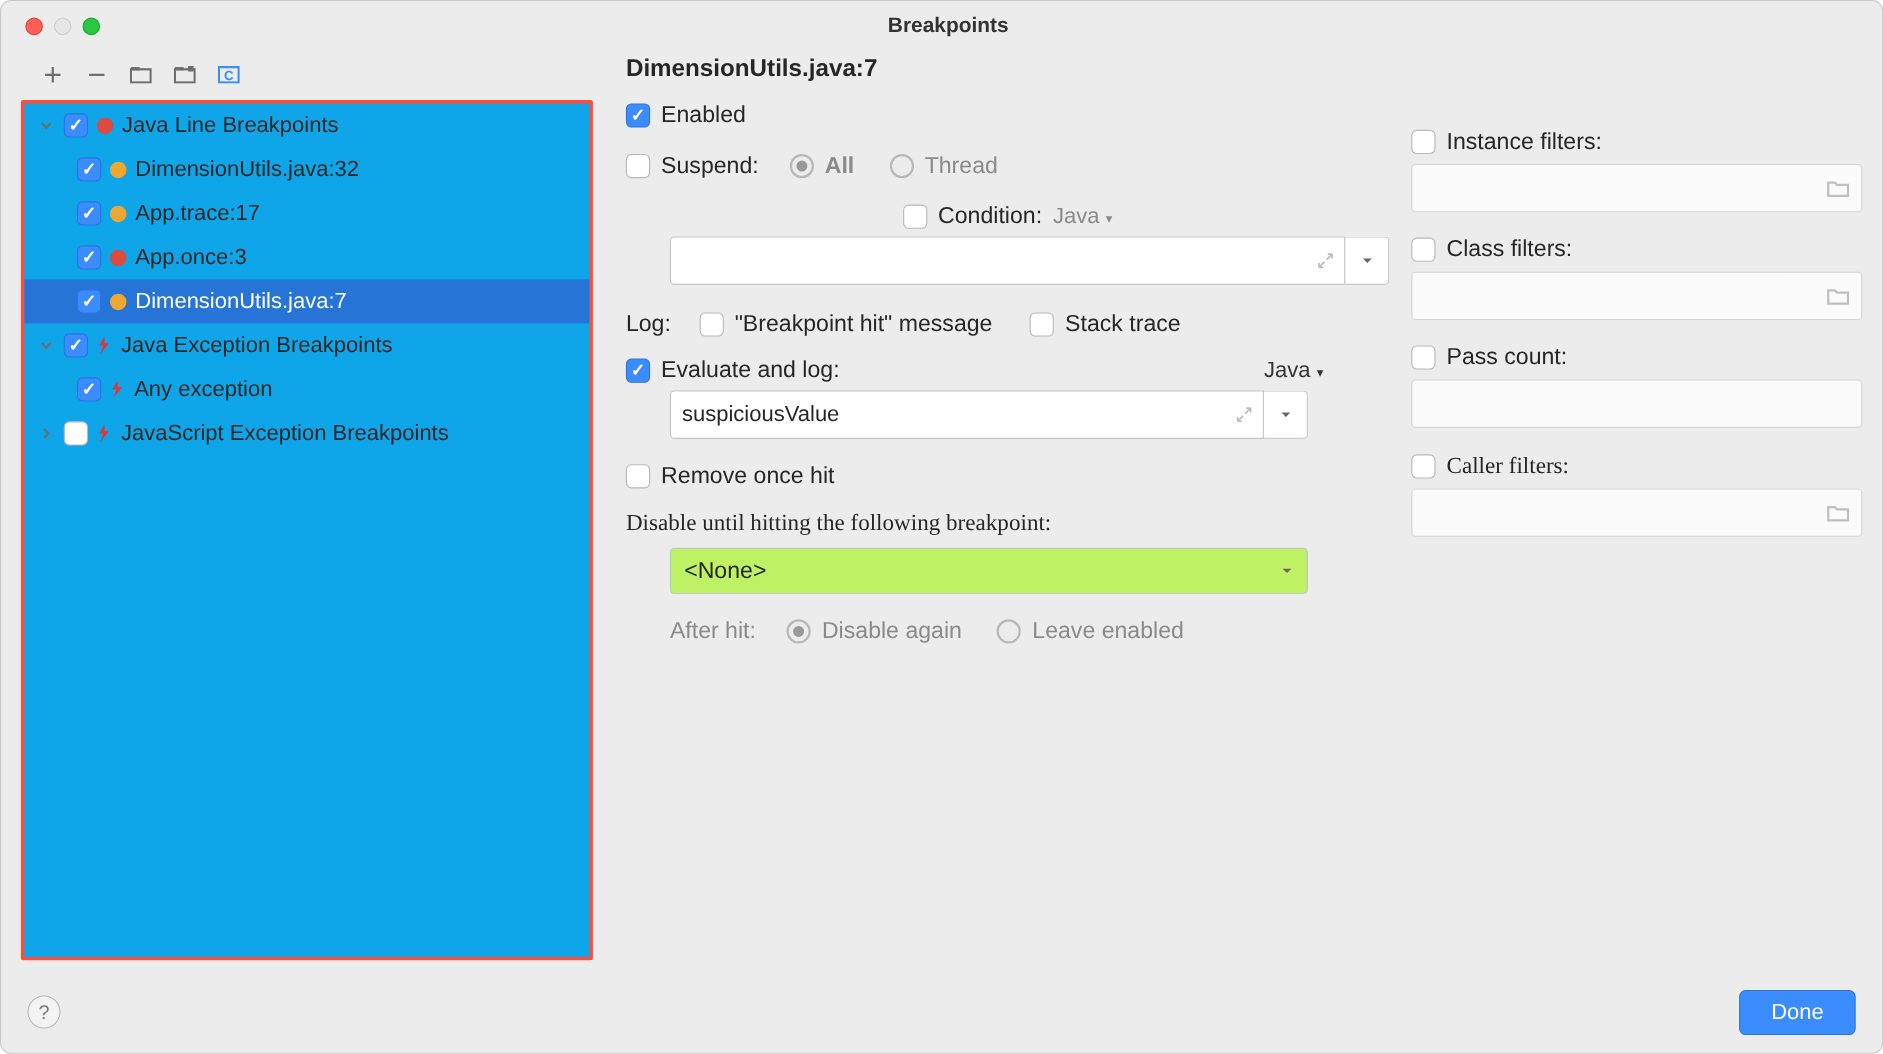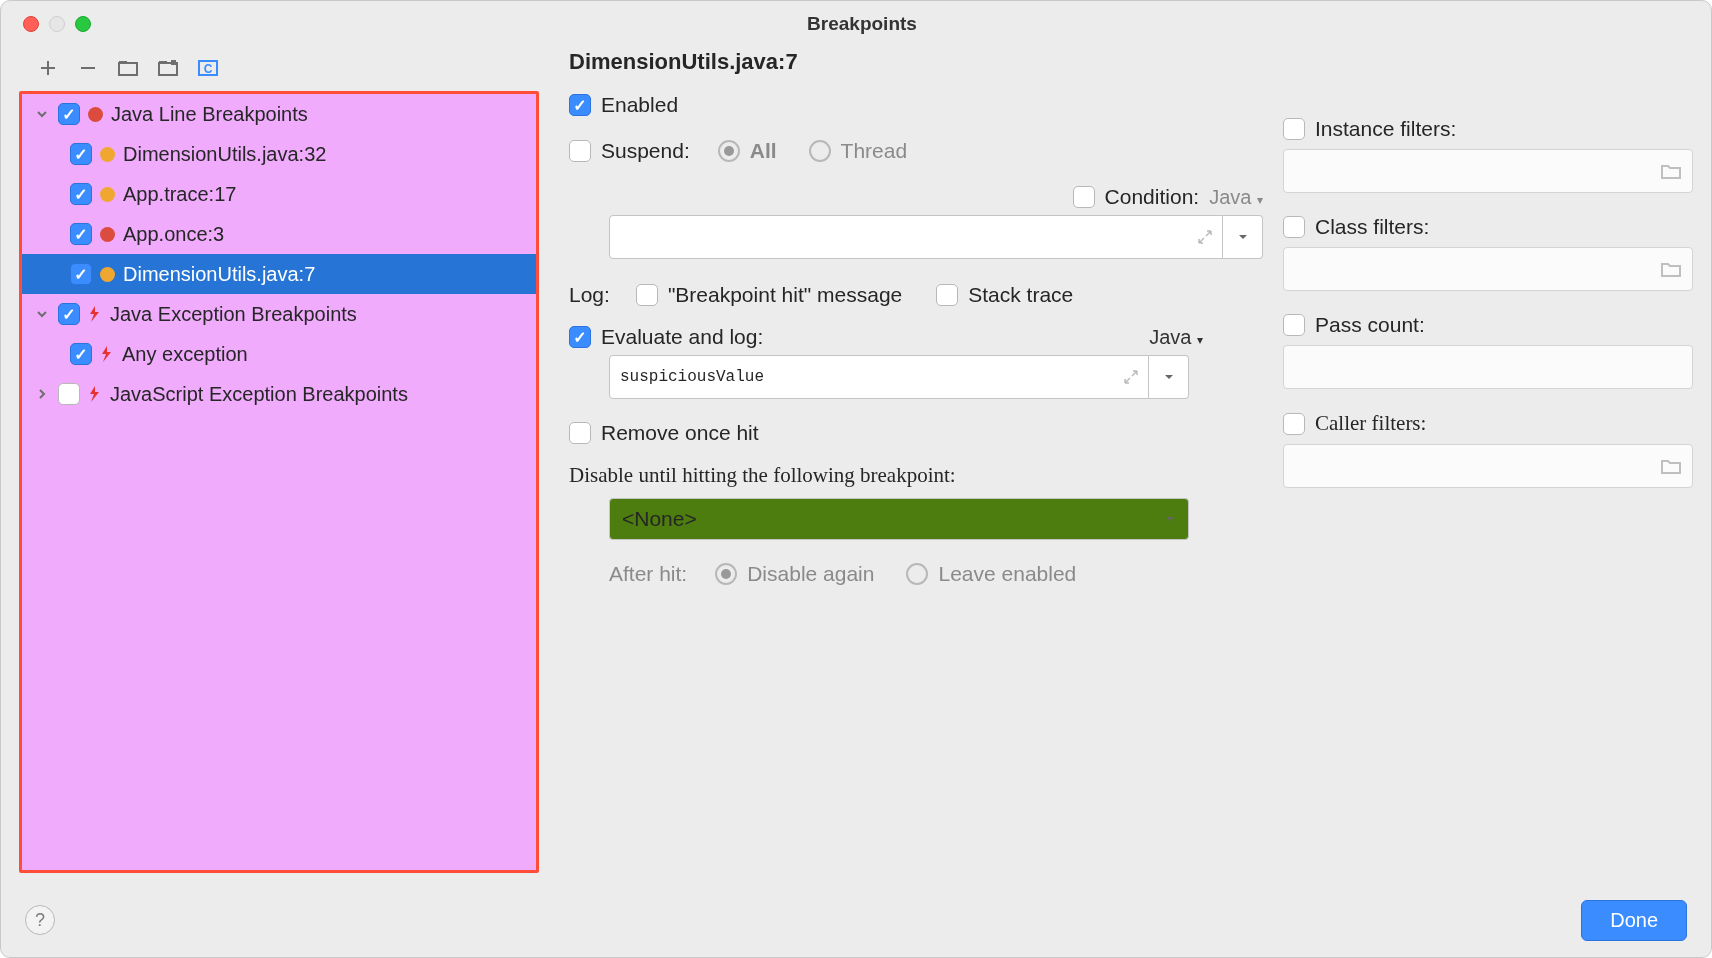--- a/index.html
+++ b/index.html
@@ -65,21 +65,21 @@
 }
 .ticon {
   width: 22px;
   height: 22px;
   display: inline-flex;
   align-items: center;
   justify-content: center;
 }
 .tree-panel {
   flex: 1;
-  background: #f0abfc;
+  background: #0ea5e9;
   border: 3px solid #ff4d3a;
   border-radius: 2px;
   margin-top: 2px;
   overflow: hidden;
   font-size: 20px;
   color: #262626;
 }
 .tree-row {
   display: flex;
   align-items: center;
@@ -199,21 +199,21 @@
   border: 1px solid #c4c4c4;
   border-left: none;
   border-radius: 0 4px 4px 0;
   background: #fff;
   display: flex;
   align-items: center;
   justify-content: center;
   color: #666;
 }
 .select-box {
-  background: #4d7c0f;
+  background: #bef264;
   border: 1px solid #c4c4c4;
   border-radius: 4px;
   height: 42px;
   display: flex;
   align-items: center;
   justify-content: space-between;
   padding: 0 12px;
 }
 .filter-box {
   background: #fbfbfb;
@@ -251,21 +251,21 @@
 }
 .done-btn {
   background: #3b8cff;
   color: #fff;
   border: 1px solid #2b74df;
   border-radius: 6px;
   font-size: 20px;
   padding: 8px 28px;
   cursor: pointer;
 }
-.mono { font-family: Liberation Mono, monospace; font-size: 16px; }
+.mono { font-family: Liberation Sans, sans-serif; font-size: 20px; }
 .indent { margin-left: 40px; }
 svg { display: block; }
 </style>
 </head>
 <body>
 
 <div class="window">
   <div class="titlebar">
     <div class="traffic">
       <div class="dot red"></div>
@@ -396,21 +396,21 @@
           <span class="cb"></span>
           <span>Suspend:</span>
           <span style="width:8px"></span>
           <span class="radio sel"></span>
           <span class="gray" style="font-weight:600">All</span>
           <span style="width:12px"></span>
           <span class="radio"></span>
           <span class="gray">Thread</span>
         </div>
 
-        <div class="row" style="justify-content:flex-end; margin-bottom:6px;">
+        <div class="row" style="justify-content:center; margin-bottom:6px;">
           <div style="display:flex; align-items:center; gap:10px;">
             <span class="cb"></span>
             <span>Condition:</span>
           </div>
           <span class="lang-tag">
             <span>Java</span> <span style="font-size:12px">▾</span>
           </span>
         </div>
         <div class="drop-wrap indent" style="margin-bottom:24px;">
           <div class="field-box">

